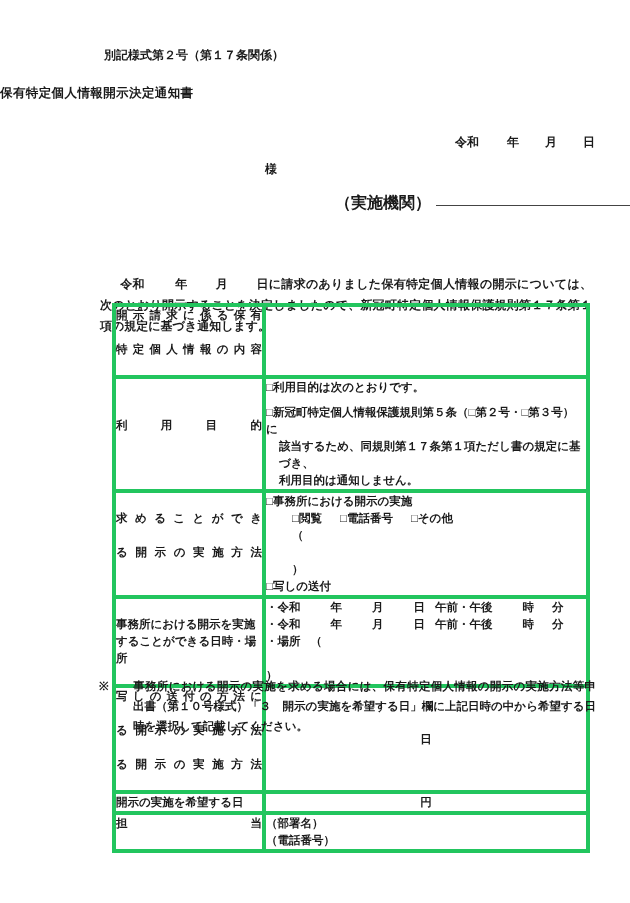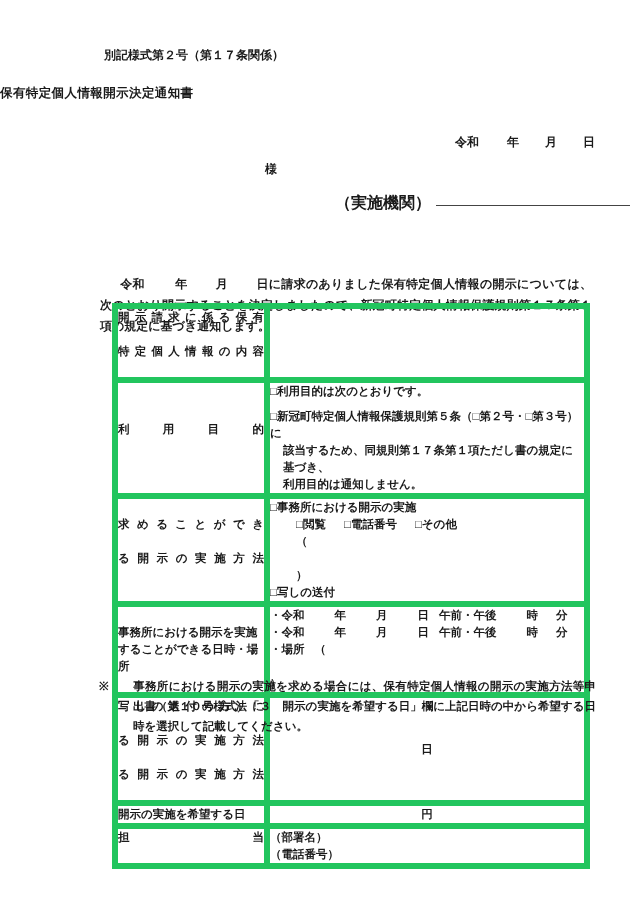--- a/index.html
+++ b/index.html
@@ -95,21 +95,21 @@
   .grid {
     position: absolute;
     left: 112px;
     top: 303px;
     width: 478px;
     border-collapse: collapse;
     table-layout: fixed;
     font-size: 11.5px;
   }
   .grid td {
-    border: 6px solid #22c55e;
+    border: 4px solid #22c55e;
     padding: 0;
     vertical-align: middle;
   }
   .lbl {
     width: 146px;
     padding: 4px 6px;
   }
   .val {
     padding: 4px 6px;
   }

